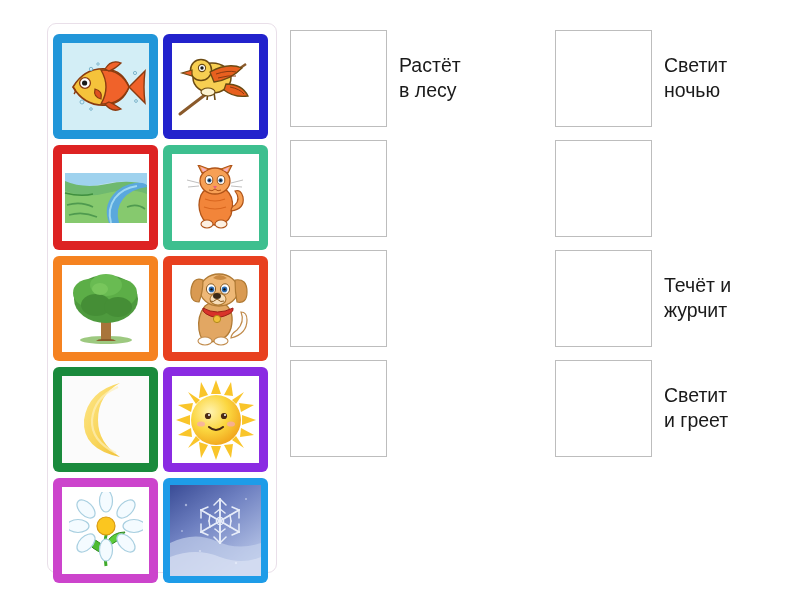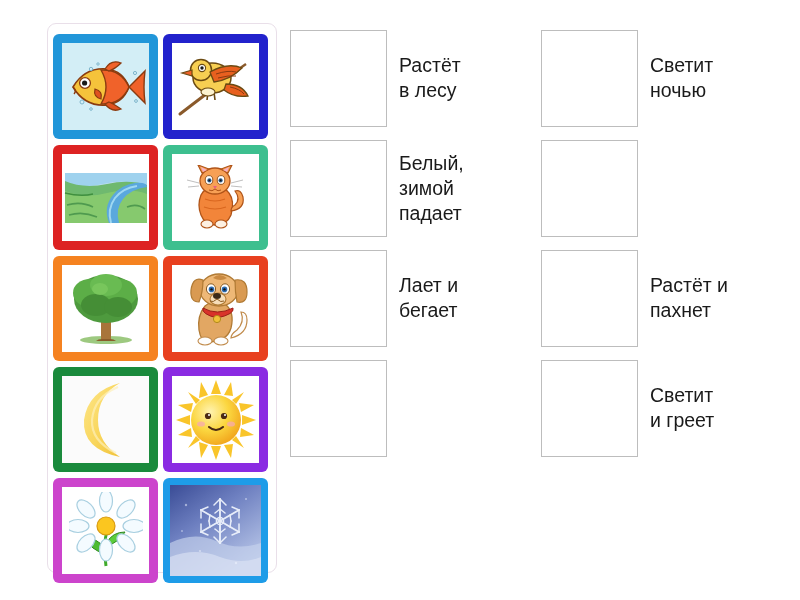--- a/index.html
+++ b/index.html
@@ -33,21 +33,21 @@
     overflow:hidden;position:relative;
   }
   .tile-inner.tinted{background:#d3eef6;}
   .tile-inner svg{display:block;}
   .tile.bleed{padding:7px;}
   .tile.bleed .tile-inner{background:transparent;}
 
   
   .col{position:absolute;top:23px;width:235px;height:550px;}
   .col.mid{left:290px;}
-  .col.right{left:541px;}
+  .col.right{left:555px;}
   .row{
     height:110px;display:flex;align-items:center;
   }
   .dropbox{
     width:97px;height:97px;
     border:1px solid #bdbdbd;background:#fff;
     box-sizing:border-box;flex:0 0 auto;
   }
   .row-label{
     margin-left:12px;width:108px;
@@ -331,42 +331,40 @@
 
   </div>
 
   <div class="col mid">
     <div class="row">
       <div class="dropbox"></div>
       <div class="row-label">Растёт<br>в лесу</div>
     </div>
     <div class="row">
       <div class="dropbox"></div>
-      <div class="row-label">Белый,<br>зимой<br>падает</div>
-    </div>
-    <div class="row">
-      <div class="dropbox"></div>
-      <div class="row-label">Лает и<br>бегает</div>
+    </div>
+    <div class="row">
+      <div class="dropbox"></div>
     </div>
     <div class="row">
       <div class="dropbox"></div>
     </div>
   </div>
 
   <div class="col right">
     <div class="row">
       <div class="dropbox"></div>
       <div class="row-label">Светит<br>ночью</div>
     </div>
     <div class="row">
       <div class="dropbox"></div>
     </div>
     <div class="row">
       <div class="dropbox"></div>
-      <div class="row-label">Растёт и<br>пахнет</div>
+      <div class="row-label">Течёт и<br>журчит</div>
     </div>
     <div class="row">
       <div class="dropbox"></div>
       <div class="row-label">Светит<br>и греет</div>
     </div>
   </div>
 
 </div>
 
 </body></html>

